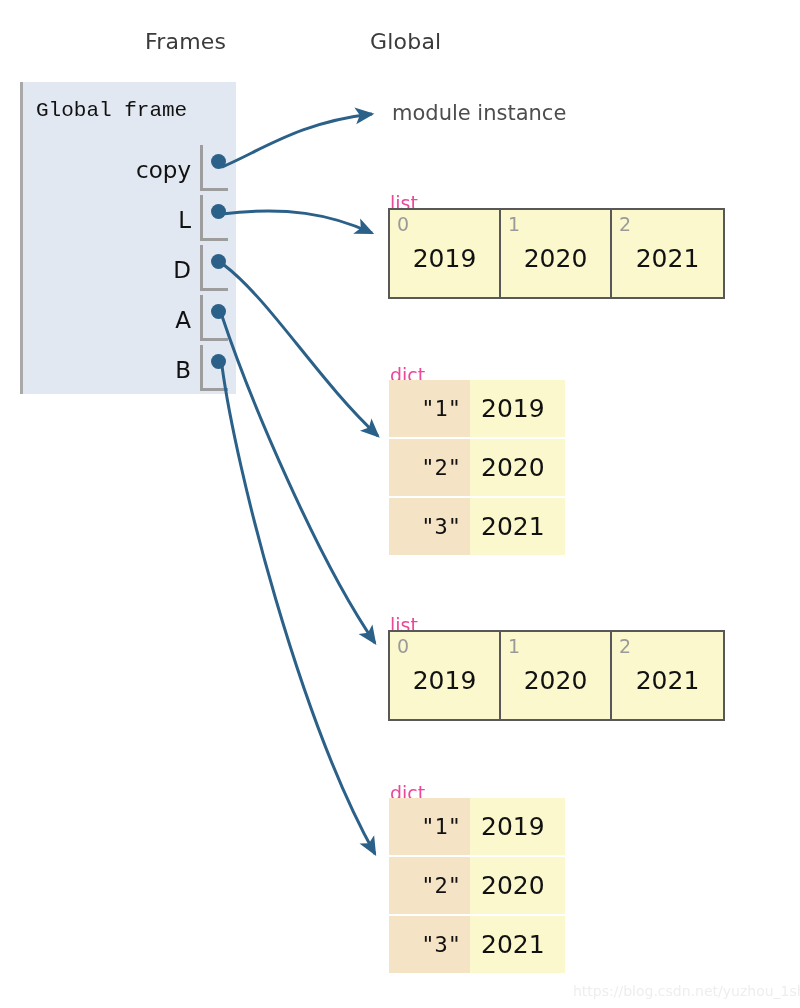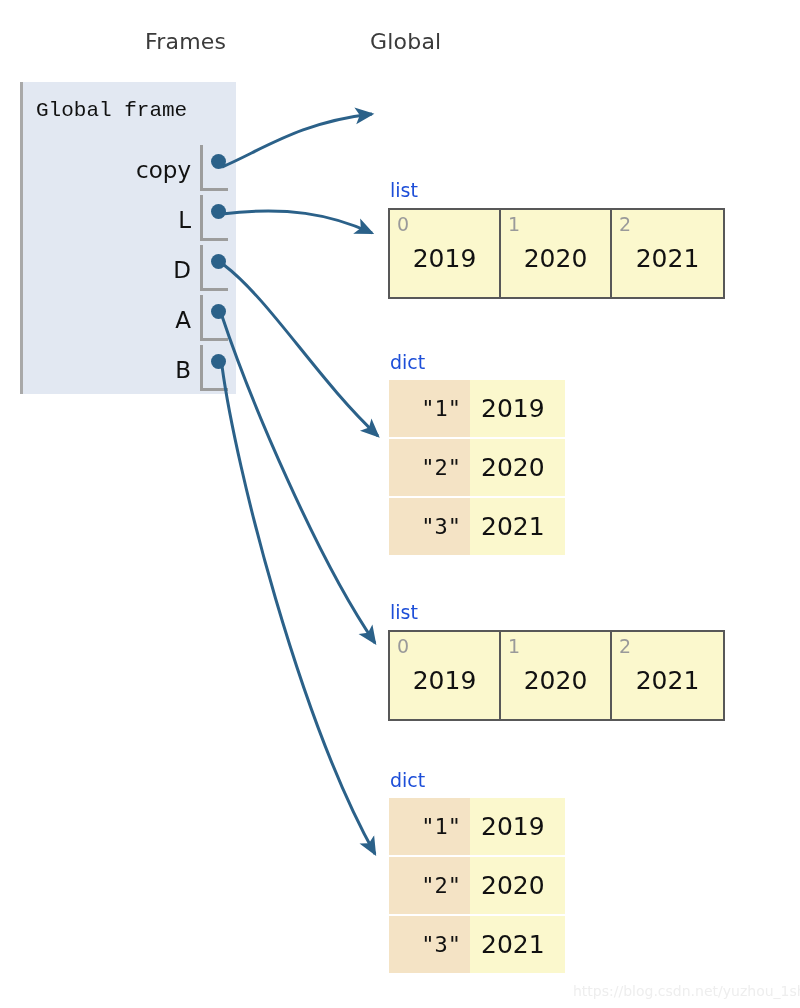--- a/index.html
+++ b/index.html
@@ -68,22 +68,23 @@
     width:15px;height:15px;border-radius:50%;
     background:#2b6189;
     left:8px;top:9px;
   }
 
   
   .obj-label{
     position:absolute;
     font-family:"DejaVu Sans", sans-serif;
     font-size:19px;
-    color:#1d4ed8;
-    white-space:nowrap;
+    color:#ec4899;
+    white-space:nowrap;
+    margin-top:13px;
   }
   .obj-text{
     position:absolute;
     font-family:"DejaVu Sans", sans-serif;
     font-size:21px;
     color:#4d4d4d;
     white-space:nowrap;
   }
 
   
@@ -185,20 +186,21 @@
     </div>
   </div>
 
   <div class="var-row" style="left:100px;top:345px;width:128px;">
     <div class="var-name" style="right:28px;">B</div>
     <div class="var-slot" style="left:100px;">
       <div class="var-dot"></div>
     </div>
   </div>
 
+  <div class="obj-text" style="left:392px;top:101px;">module instance</div>
 
   <div class="obj-label" style="left:390px;top:179px;">list</div>
   <div class="list-box" id="list-1" style="left:388px;top:208px;">
     <div class="list-cell">
       <span class="list-idx">0</span>
       <span class="list-val">2019</span>
     </div>
     <div class="list-cell">
       <span class="list-idx">1</span>
       <span class="list-val">2020</span>

